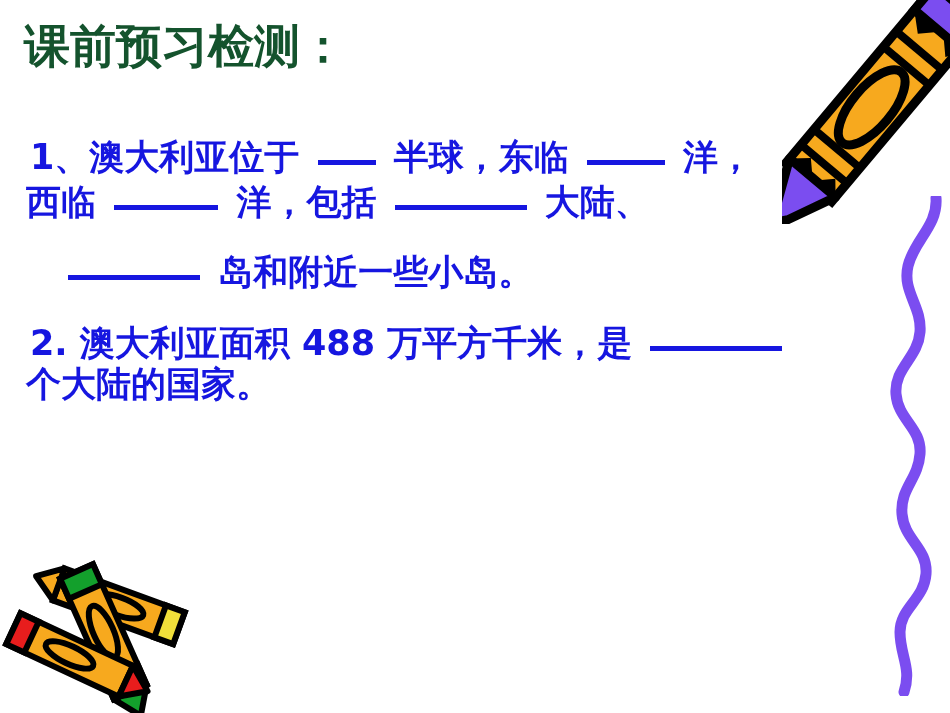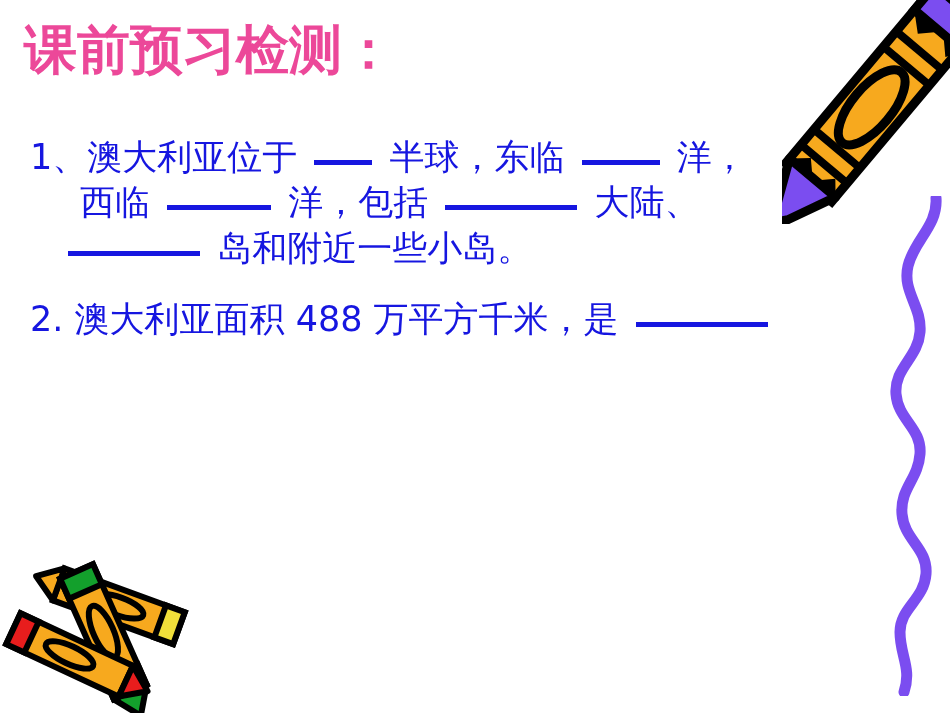--- a/index.html
+++ b/index.html
@@ -16,51 +16,51 @@
     height: 713px;
     background: #ffffff;
     overflow: hidden;
   }
 
   
   .slide-title {
     position: absolute;
     left: 24px;
     top: 22px;
-    font-size: 53px;
+    font-size: 46px;
     font-weight: bold;
-    color: #ec4899;
+    color: #14532d;
     letter-spacing: 0px;
     line-height: 1.05;
     white-space: nowrap;
     font-family: "DejaVu Sans", "Liberation Sans", sans-serif;
   }
 
   
   .body-block {
     position: absolute;
     left: 0px;
     top: 132px;
     width: 880px;
   }
   .q-item {
     color: #1616e0;
-    font-weight: normal;
+    font-weight: bold;
     font-size: 35px;
     line-height: 1.04;
     font-family: "DejaVu Sans", "Liberation Sans", sans-serif;
   }
   .q-item.q1 { margin-bottom: 26px; }
   .q-line {
     white-space: nowrap;
     padding: 2px 0;
   }
   .q-line.indent-0 { padding-left: 30px; }
-  .q-line.indent-1 { padding-left: 80px; }
-  .q-line.indent-2 { padding-left: 62px; }
+  .q-line.indent-1 { padding-left: 26px; }
+  .q-line.indent-2 { padding-left: 62px; margin-top: 24px; }
 
   .blank {
     display: inline-block;
     border-bottom: 5px solid #1616e0;
     vertical-align: 4px;
     height: 26px;
     margin: 0 6px;
   }
   .blank.w1 { width: 58px; }
   .blank.w2 { width: 78px; }
@@ -126,20 +126,23 @@
     </div>
 
     <div class="q-item q2">
 
       <div class="q-line indent-0">
         <span>2. 澳大利亚面积 488 万平方千米，是</span>
         <span class="blank w4"></span>
       </div>
 
 
+      <div class="q-line indent-1">
+        <span>个大陆的国家。</span>
+      </div>
 
     </div>
 
   </div>
 
   <div class="deco" id="crayon-top-right">
     <svg viewBox="0 0 175 230" width="175" height="230" xmlns="http://www.w3.org/2000/svg">
 
       <g transform="rotate(40 87 115)">
 

